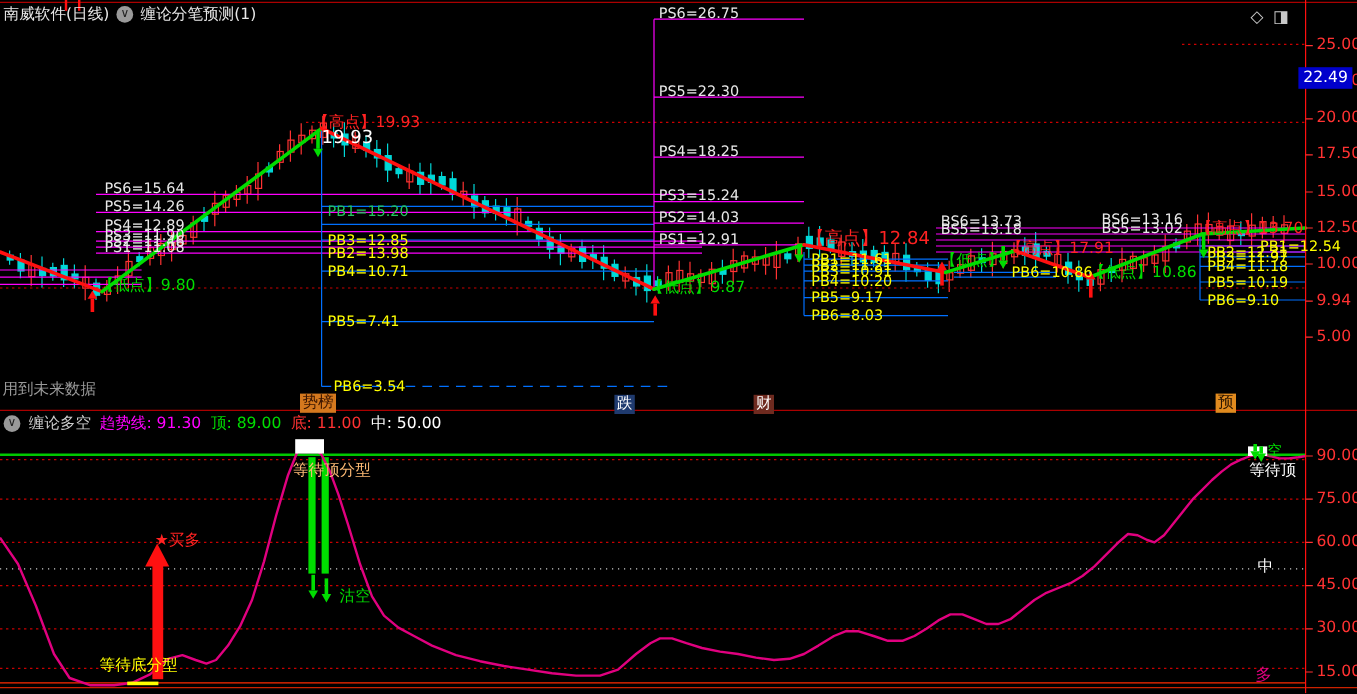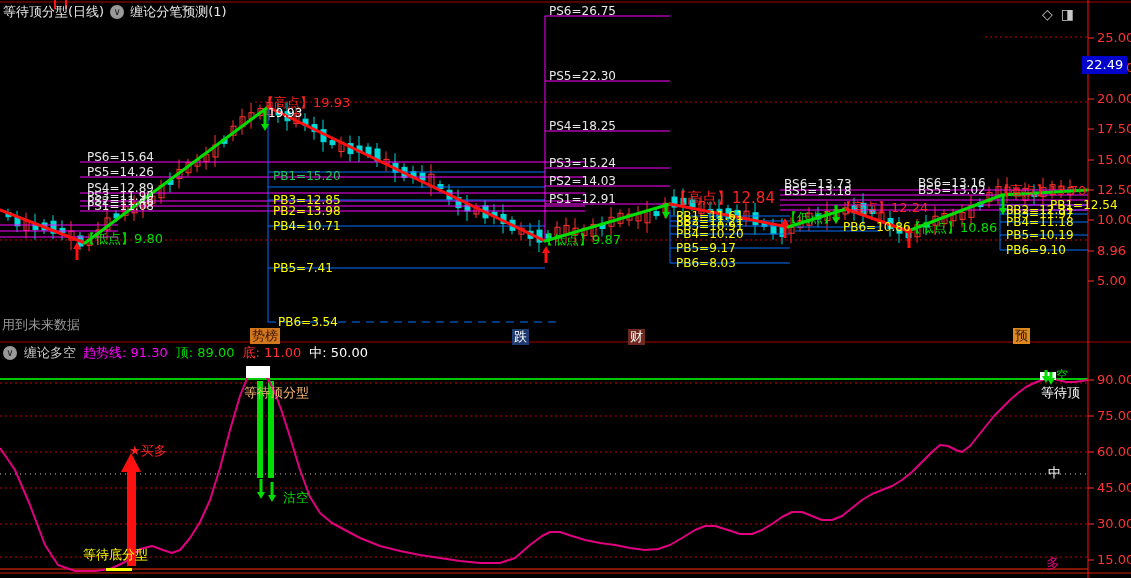--- a/index.html
+++ b/index.html
@@ -376,21 +376,21 @@
       <line x1="1088" y1="281" x2="1094" y2="281" stroke="#ff3232" stroke-width="1"></line>
       <line x1="1088" y1="380" x2="1094" y2="380" stroke="#ff3232" stroke-width="1"></line>
       <line x1="1088" y1="416" x2="1094" y2="416" stroke="#ff3232" stroke-width="1"></line>
       <line x1="1088" y1="452" x2="1094" y2="452" stroke="#ff3232" stroke-width="1"></line>
       <line x1="1088" y1="488" x2="1094" y2="488" stroke="#ff3232" stroke-width="1"></line>
       <line x1="1088" y1="524" x2="1094" y2="524" stroke="#ff3232" stroke-width="1"></line>
       <line x1="1088" y1="560" x2="1094" y2="560" stroke="#ff3232" stroke-width="1"></line>
     </svg>
 
   <div class="titlebar">
-    <span>等待顶分型(日线)</span>
+    <span>南威软件(日线)</span>
     <span class="circle-icon">∨</span>
     <span>缠论分笔预测(1)</span>
   </div>
 
   <div class="corner">
     <span>◇</span>
     <span>◨</span>
   </div>
 
   <div class="badge" id="price-badge" style="left: 1082px; top: 56px;">22.49</div>
@@ -404,21 +404,21 @@
   </div>
 
   <div id="overlay"></div>
 <div class="axis-lbl" style="left: 1097px; top: 30px; color: rgb(255, 50, 50);">25.00</div>
     <div class="axis-lbl" style="left: 1097px; top: 60px; color: rgb(255, 50, 50);">22.50</div>
     <div class="axis-lbl" style="left: 1097px; top: 91px; color: rgb(255, 50, 50);">20.00</div>
     <div class="axis-lbl" style="left: 1097px; top: 121px; color: rgb(255, 50, 50);">17.50</div>
     <div class="axis-lbl" style="left: 1097px; top: 152px; color: rgb(255, 50, 50);">15.00</div>
     <div class="axis-lbl" style="left: 1097px; top: 182px; color: rgb(255, 50, 50);">12.50</div>
     <div class="axis-lbl" style="left: 1097px; top: 212px; color: rgb(255, 50, 50);">10.00</div>
-    <div class="axis-lbl" style="left: 1097px; top: 243px; color: rgb(255, 50, 50);">8.96</div>
+    <div class="axis-lbl" style="left: 1097px; top: 243px; color: rgb(255, 50, 50);">9.94</div>
     <div class="axis-lbl" style="left: 1097px; top: 273px; color: rgb(255, 50, 50);">5.00</div>
     <div class="axis-lbl" style="left: 1097px; top: 372px; color: rgb(255, 50, 50);">90.00</div>
     <div class="axis-lbl" style="left: 1097px; top: 408px; color: rgb(255, 50, 50);">75.00</div>
     <div class="axis-lbl" style="left: 1097px; top: 444px; color: rgb(255, 50, 50);">60.00</div>
     <div class="axis-lbl" style="left: 1097px; top: 480px; color: rgb(255, 50, 50);">45.00</div>
     <div class="axis-lbl" style="left: 1097px; top: 516px; color: rgb(255, 50, 50);">30.00</div>
     <div class="axis-lbl" style="left: 1097px; top: 552px; color: rgb(255, 50, 50);">15.00</div>
     <div class="lbl" style="left: 87px; top: 151px; color: rgb(232, 232, 232);">PS6=15.64</div>
     <div class="lbl" style="left: 87px; top: 166px; color: rgb(232, 232, 232);">PS5=14.26</div>
     <div class="lbl" style="left: 87px; top: 182px; color: rgb(232, 232, 232);">PS4=12.89</div>
@@ -448,23 +448,23 @@
     <div class="lbl" style="left: 1006px; top: 208px; color: rgb(255, 255, 0);">PB3=11.97</div>
     <div class="lbl" style="left: 1006px; top: 216px; color: rgb(255, 255, 0);">PB4=11.18</div>
     <div class="lbl" style="left: 1006px; top: 229px; color: rgb(255, 255, 0);">PB5=10.19</div>
     <div class="lbl" style="left: 1006px; top: 244px; color: rgb(255, 255, 0);">PB6=9.10</div>
     <div class="lbl" style="left: 784px; top: 178px; color: rgb(232, 232, 232);">BS6=13.73</div>
     <div class="lbl" style="left: 784px; top: 185px; color: rgb(232, 232, 232);">BS5=13.18</div>
     <div class="lbl" style="left: 918px; top: 177px; color: rgb(232, 232, 232);">BS6=13.16</div>
     <div class="lbl" style="left: 918px; top: 184px; color: rgb(232, 232, 232);">BS5=13.02</div>
     <div class="lbl" style="left: 843px; top: 221px; color: rgb(255, 255, 0);">PB6=10.86</div>
     <div class="lbl" style="left: 261px; top: 96px; color: rgb(255, 34, 34); font-size: 13px;">【高点】19.93</div>
-    <div class="lbl" style="left: 268px; top: 107px; color: rgb(255, 255, 255); font-size: 12px;">19.93</div>
+    <div class="lbl" style="left: 268px; top: 107px; color: rgb(255, 255, 255); font-size: 15px;">19.93</div>
     <div class="lbl" style="left: 672px; top: 191px; color: rgb(255, 34, 34); font-size: 15px;">【高点】12.84</div>
-    <div class="lbl" style="left: 839px; top: 201px; color: rgb(255, 34, 34); font-size: 13px;">【高点】12.24</div>
+    <div class="lbl" style="left: 839px; top: 201px; color: rgb(255, 34, 34); font-size: 13px;">【高点】17.91</div>
     <div class="lbl" style="left: 997px; top: 184px; color: rgb(255, 34, 34); font-size: 13px;">【高点】13.70</div>
     <div class="lbl" style="left: 82px; top: 232px; color: rgb(0, 221, 0); font-size: 13px;">【低点】9.80</div>
     <div class="lbl" style="left: 540px; top: 233px; color: rgb(0, 221, 0); font-size: 13px;">【低点】9.87</div>
     <div class="lbl" style="left: 784px; top: 211px; color: rgb(0, 221, 0); font-size: 13px;">【低点】</div>
     <div class="lbl" style="left: 908px; top: 221px; color: rgb(0, 221, 0); font-size: 13px;">【低点】10.86</div>
     <div class="lbl" style="left: 244px; top: 386px; color: #fdba74; font-size: 13px;">等待顶分型</div>
     <div class="lbl" style="left: 283px; top: 491px; color: rgb(0, 221, 0); font-size: 13px;">沽空</div>
     <div class="lbl" style="left: 129px; top: 444px; color: rgb(255, 34, 34); font-size: 13px;">★买多</div>
     <div class="lbl" style="left: 83px; top: 548px; color: rgb(255, 255, 0); font-size: 13px;">等待底分型</div>
     <div class="lbl" style="left: 1048px; top: 466px; color: rgb(255, 255, 255); font-size: 13px;">中</div>

